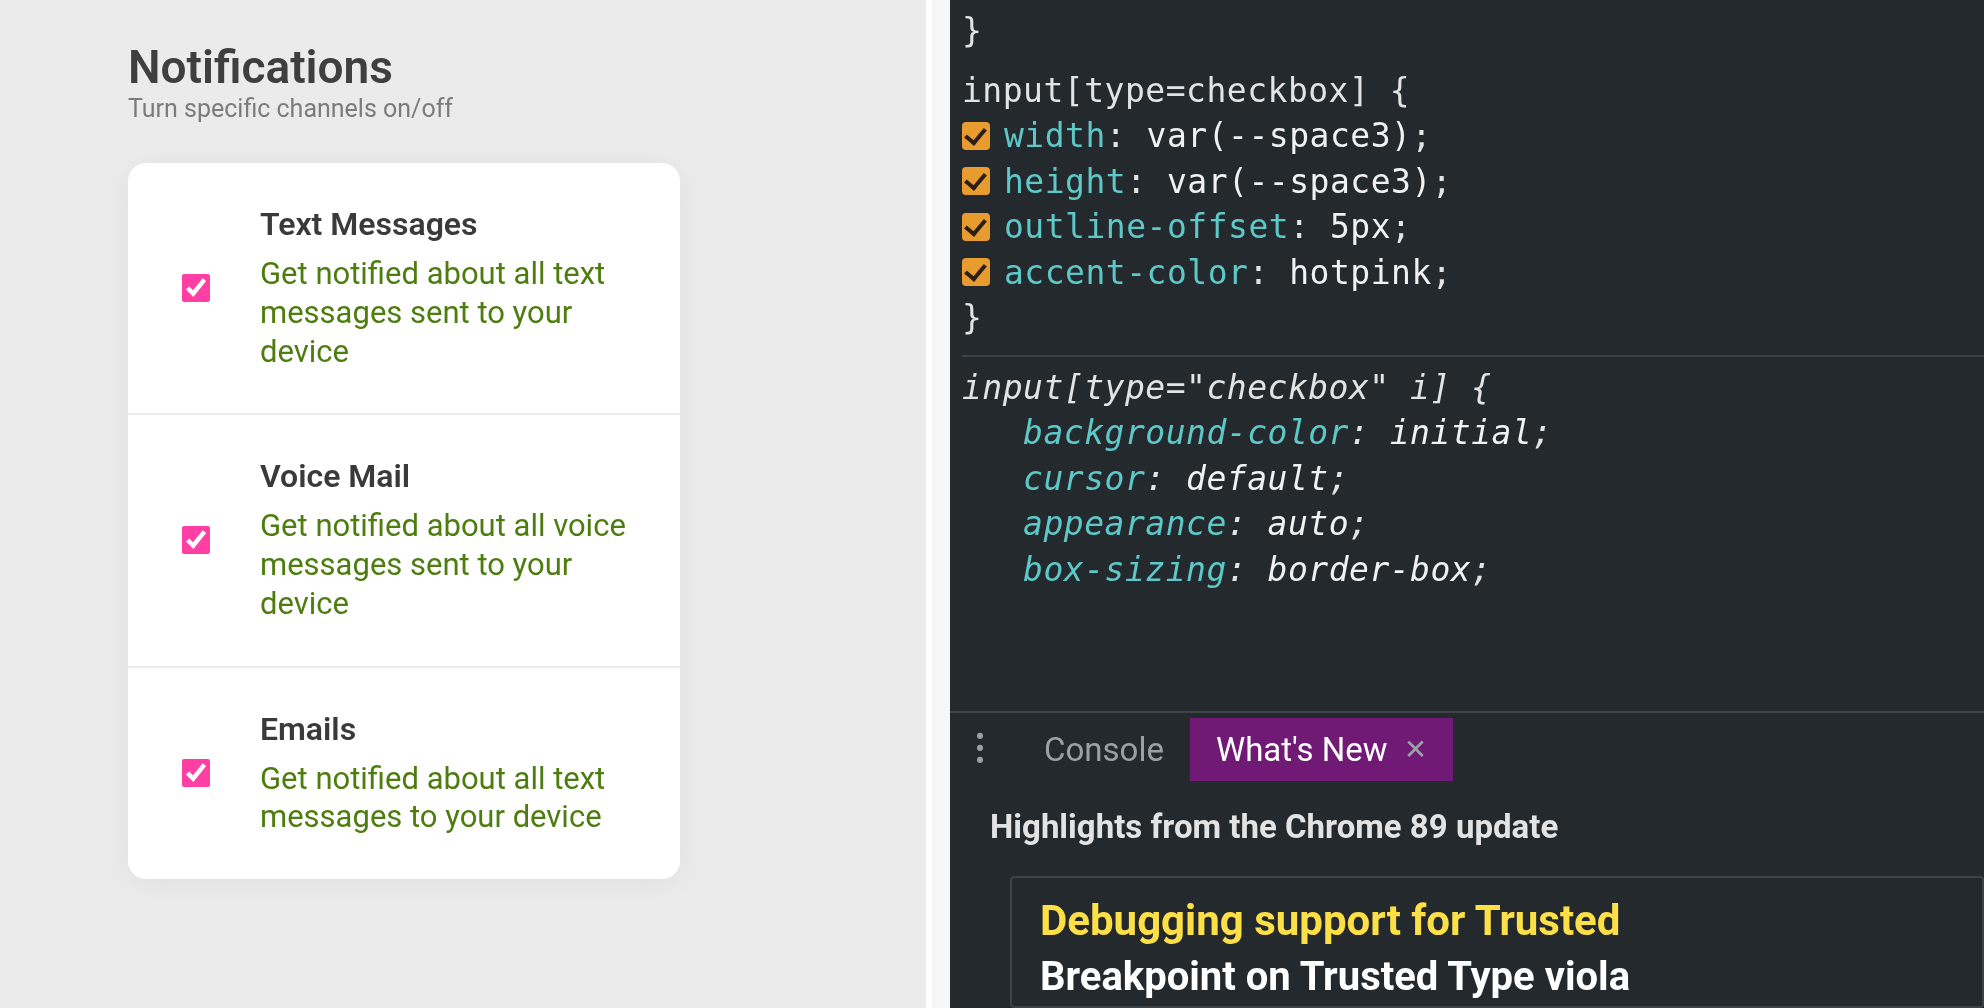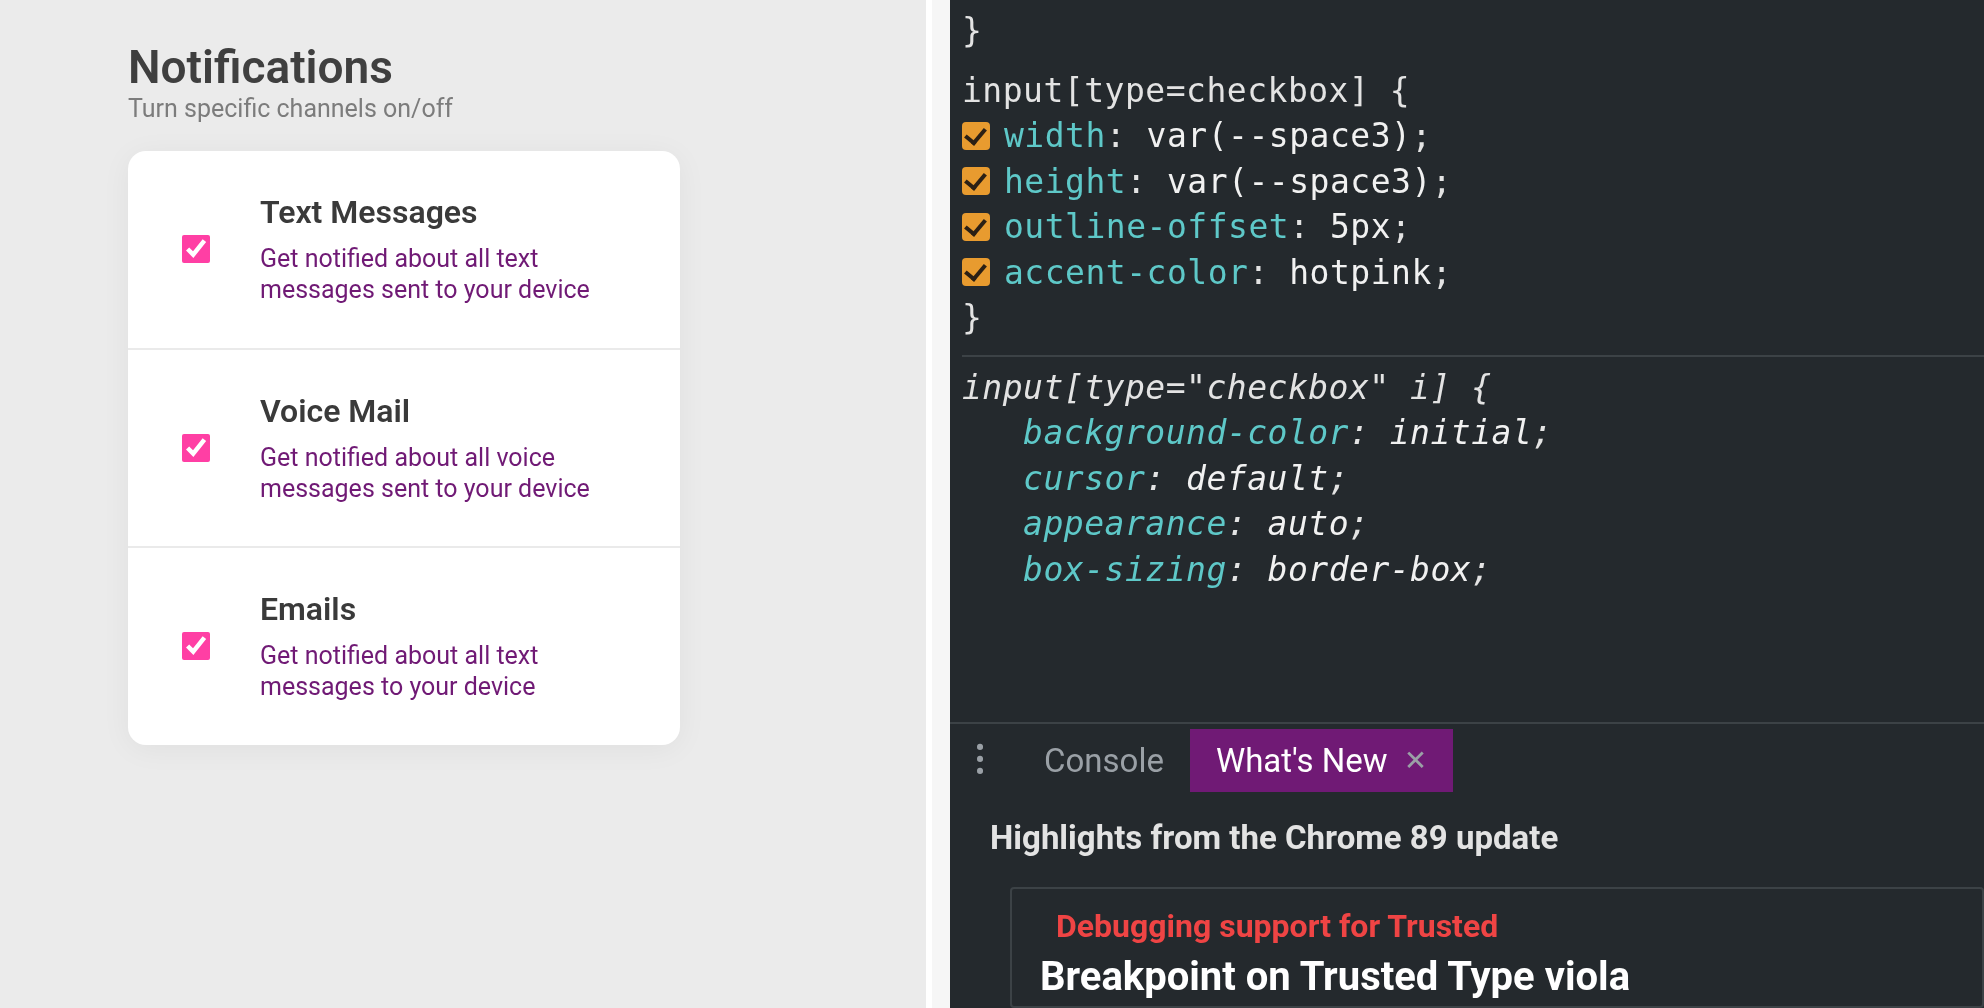--- a/index.html
+++ b/index.html
@@ -32,21 +32,21 @@
     position: relative;
   }
   .page-title {
     font-size: 46px;
     font-weight: 600;
     color: #3f3f3f;
   }
   .page-subtitle {
     font-size: 25px;
     color: #7c7c7c;
-    margin-bottom: 28px;
+    margin-bottom: 40px;
   }
   .card {
     width: 552px;
     background: #ffffff;
     border-radius: 18px;
     box-shadow: 0 4px 30px rgba(0,0,0,0.05);
   }
   .row {
     display: flex;
     align-items: center;
@@ -61,22 +61,22 @@
     margin-right: 50px;
     flex-shrink: 0;
   }
   .row-title {
     font-size: 32px;
     font-weight: 600;
     color: #3a3a3a;
     margin-bottom: 12px;
   }
   .row-desc {
-    font-size: 25px;
-    color: #701a75;
+    font-size: 31px;
+    color: #4d7c0f;
     line-height: 1.25;
     max-width: 380px;
   }
 
   
   .code-block {
     padding: 8px 0 0 12px;
     font-size: 33px;
     line-height: 1.38;
     letter-spacing: 0.5px;
@@ -150,21 +150,21 @@
     color:#e3e3e3;
     font-size:33px;
     font-weight:bold;
   }
   .news-card {
     margin:30px 0 0 20px;
     border:2px solid #3c4246;
     border-radius:4px;
     padding:18px 28px 6px 28px;
   }
-  .news-link { color:#ef4444; font-size:32px;margin-left:16px; }
+  .news-link { color:#fde047; font-size:42px; }
   .news-sub { color:#ffffff; font-size:40px; margin-top:8px; }
 </style>
 </head>
 <body>
 
 <div class="layout">
 
   <div class="left-pane">
     <h1 class="page-title">Notifications</h1>
     <div class="page-subtitle">Turn specific channels on/off</div>

